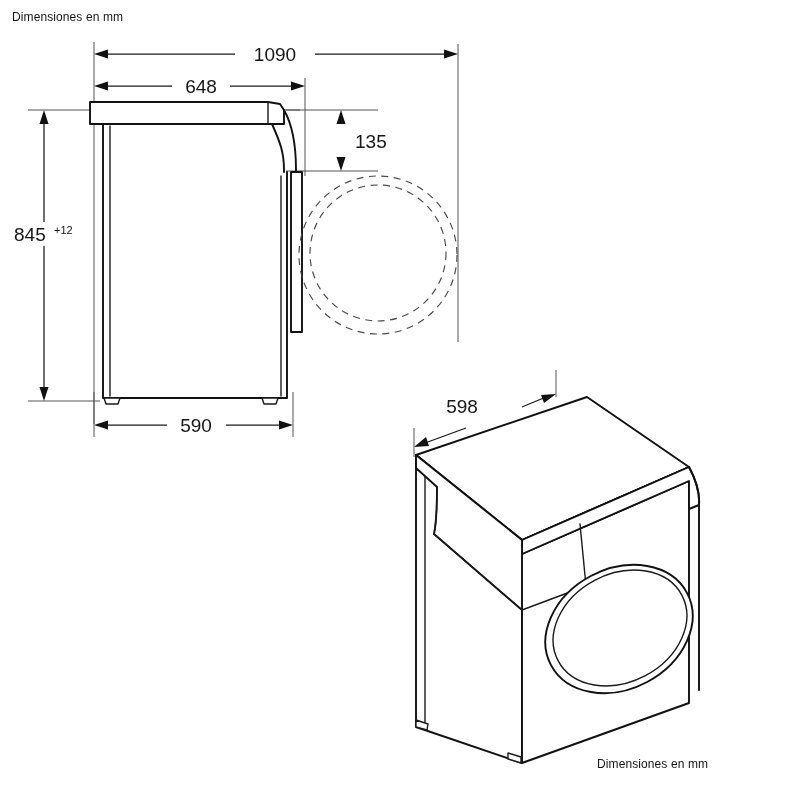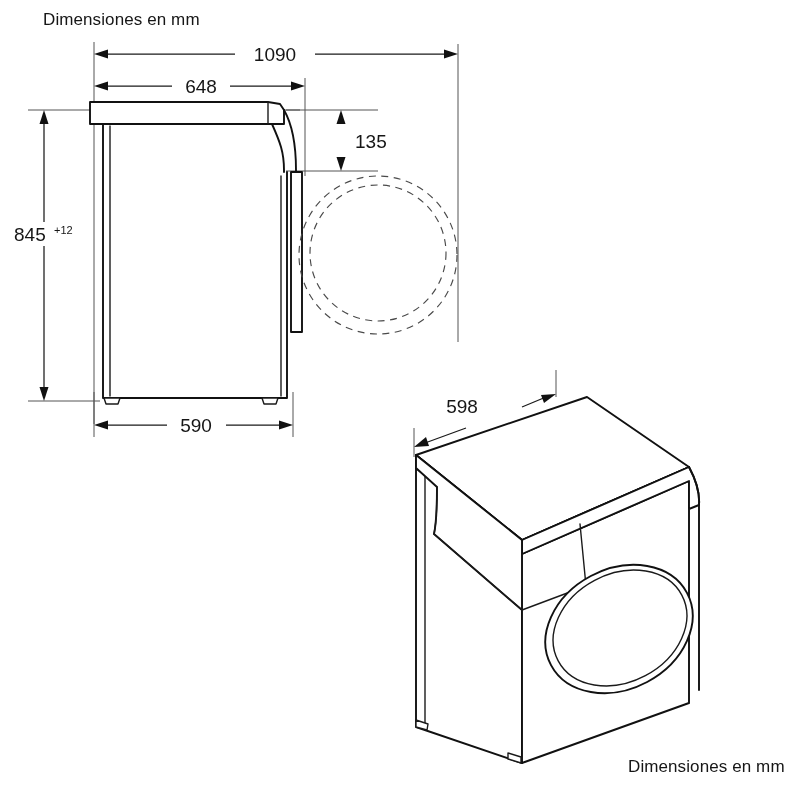--- a/index.html
+++ b/index.html
@@ -24,25 +24,24 @@
   #drawing {
     position: absolute;
     left: 0;
     top: 0;
     width: 800px;
     height: 800px;
   }
   .caption {
     position: absolute;
     font-family: "Liberation Sans", sans-serif;
-    font-size: 17px;
+    font-size: 12px;
     letter-spacing: 0.1px;
     color: #161616;
     white-space: nowrap;
-    margin-left: 31px;
   }
   #caption-top {
     left: 12px;
     top: 10px;
   }
   #caption-bottom {
     left: 597px;
     top: 757px;
   }
   

